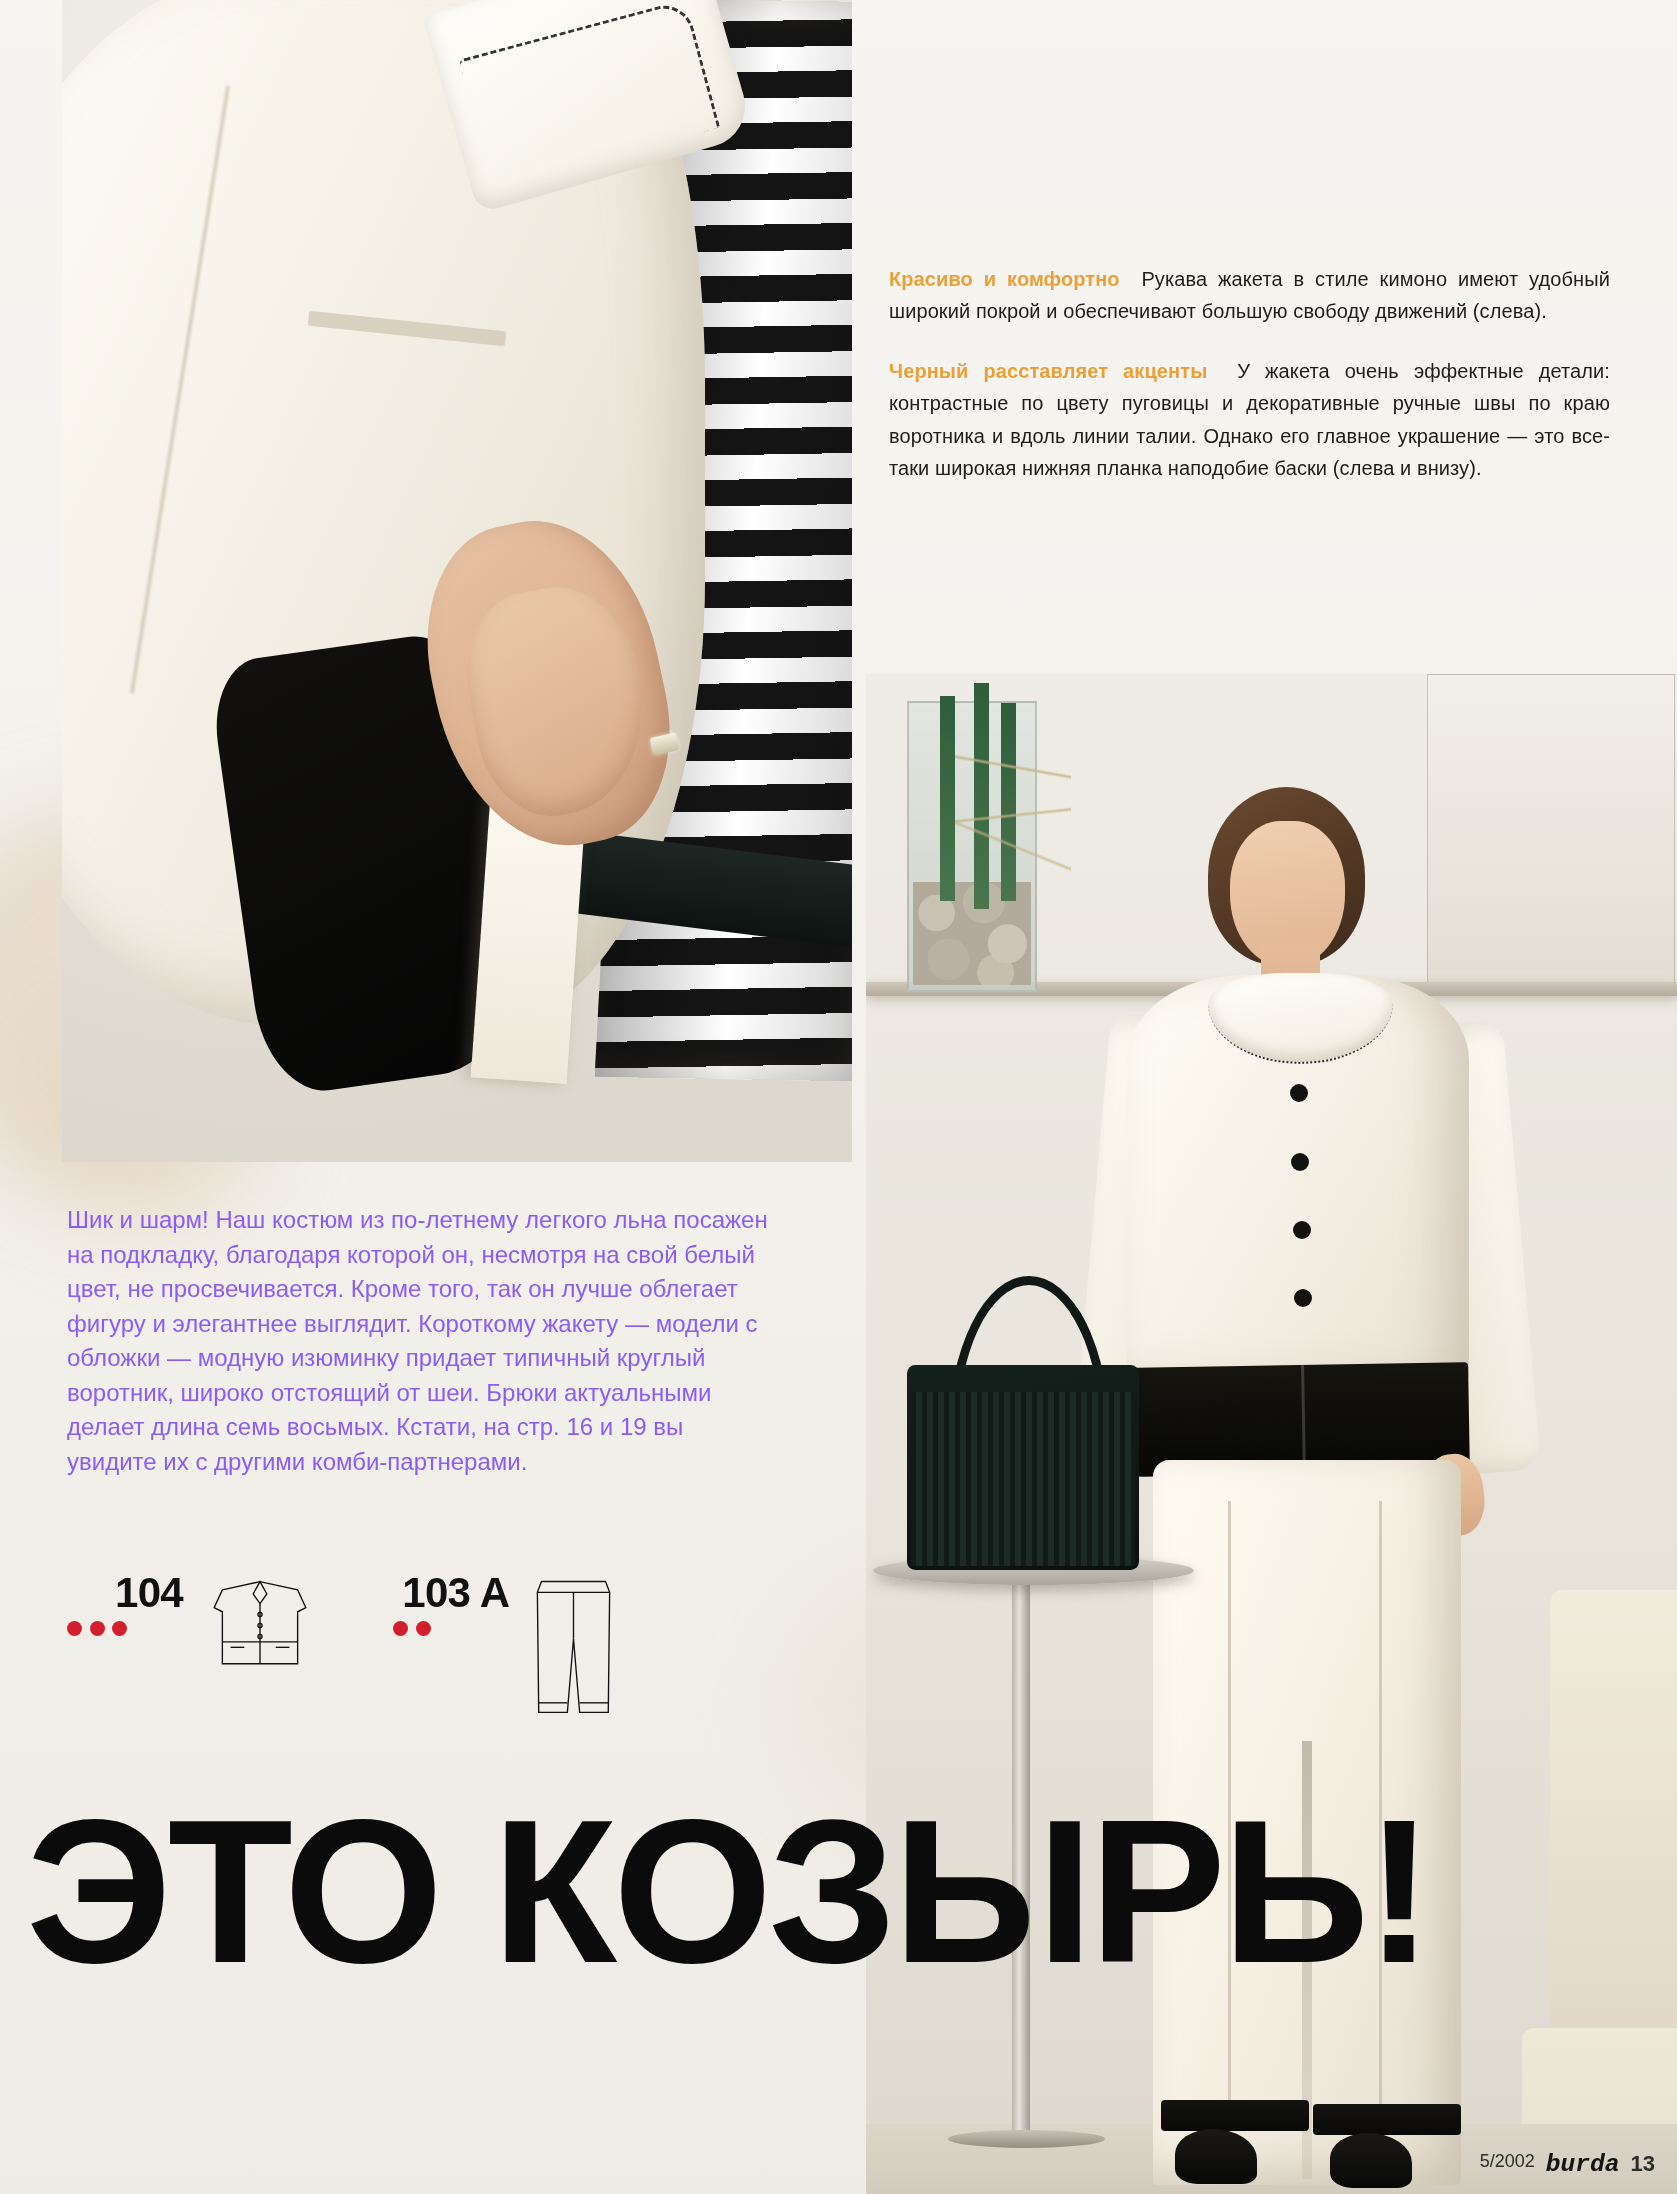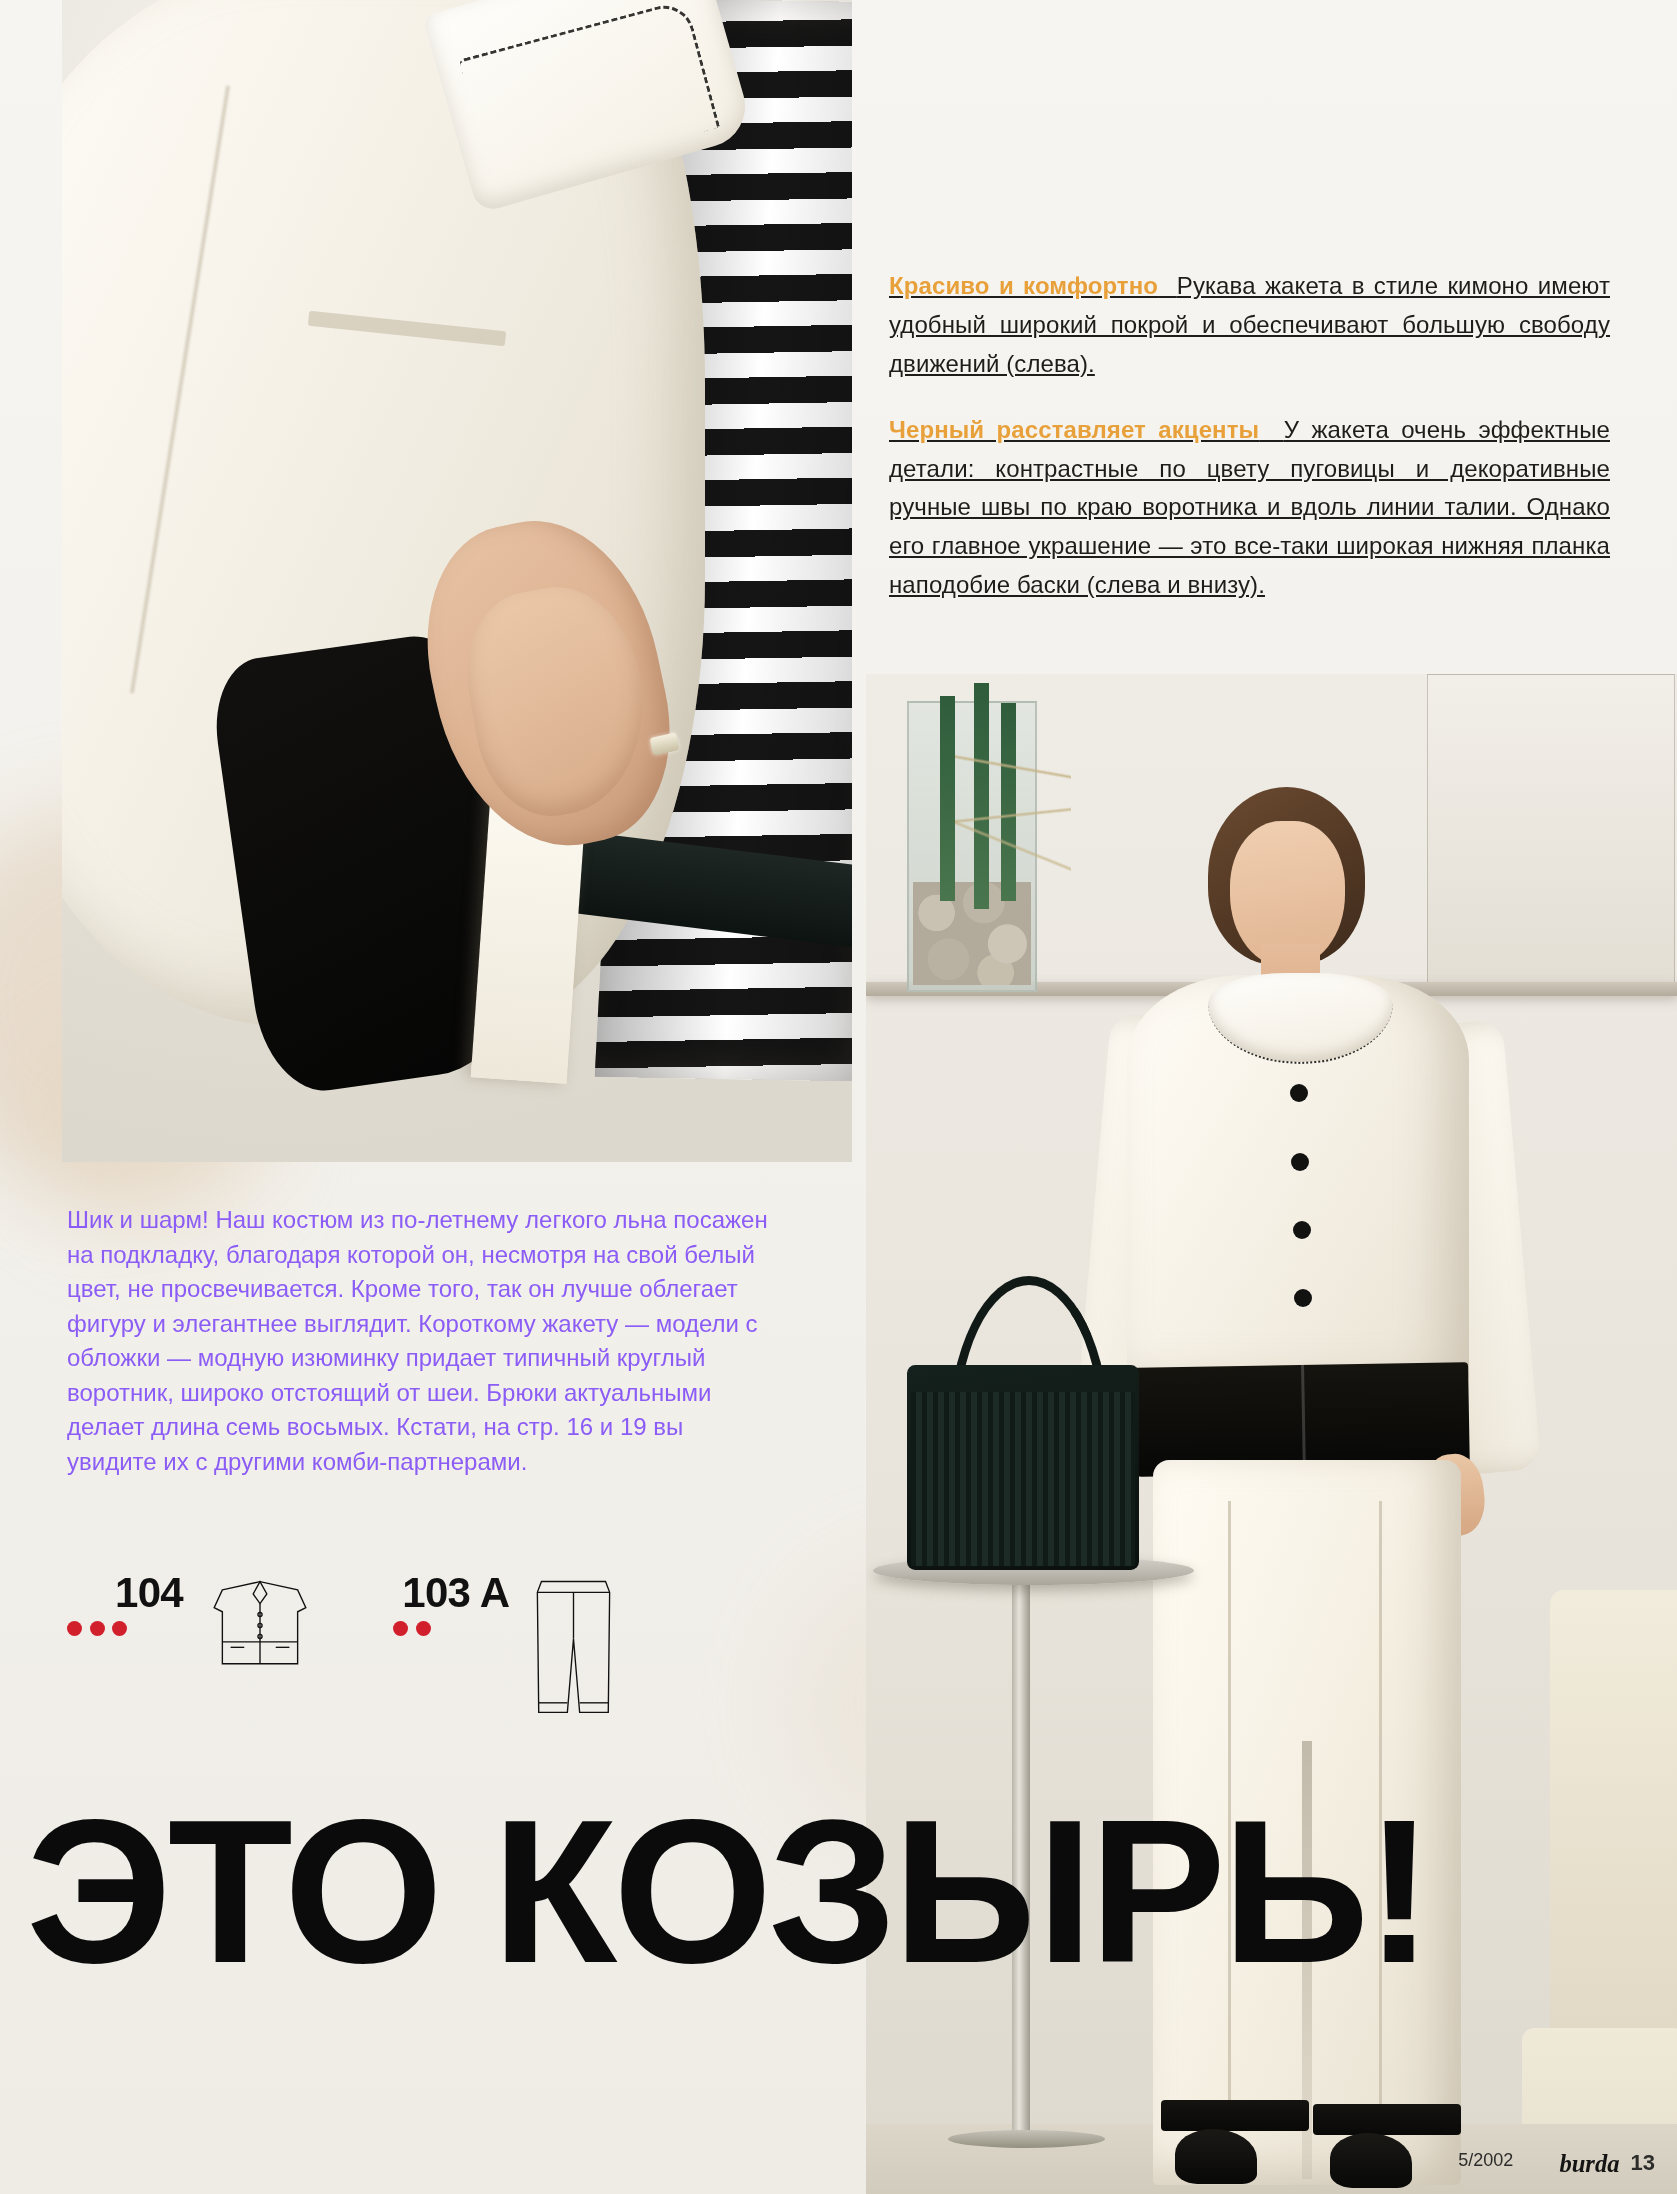--- a/index.html
+++ b/index.html
@@ -167,27 +167,26 @@
     transform: rotate(9deg);
     filter: blur(0.8px);
   }
 
   
   .text-col {
     position: absolute;
     left: 889px; top: 243px; width: 721px;
   }
   .para {
-    font-size: 24px;
+    font-size: 20px;
     line-height: 1.62;
     color: #1d1d1b;
     text-align: justify;
     margin-bottom: 27px;
     letter-spacing: 0.1px;
-    text-decoration: underline;
   }
   .lead {
     color: #e8a13a;
     font-weight: bold;
   }
 
   
   .photo-model {
     position: absolute;
     left: 866px; top: 674px; width: 812px; height: 1521px;
@@ -427,26 +426,25 @@
   
   .footer {
     position: absolute;
     right: 23px; bottom: 16.4px;
     display: flex; align-items: flex-start; gap: 11px;
     font-size: 18px;
     color: #2c2c2a;
     z-index: 6;
   }
   .brand {
-    font-family: Liberation Serif, serif;
+    font-family: Liberation Mono, monospace;
     font-style: italic;
     font-weight: bold;
     font-size: 24.6px;
     color: #141414;
-    margin-left: 35px;
   }
   .pageno { font-size: 22px; font-weight: bold; }
 </style>
 </head>
 <body>
 
 <div class="page">
   <div class="page-paper"></div>
   <div class="blotch a"></div>
   <div class="blotch b"></div>

